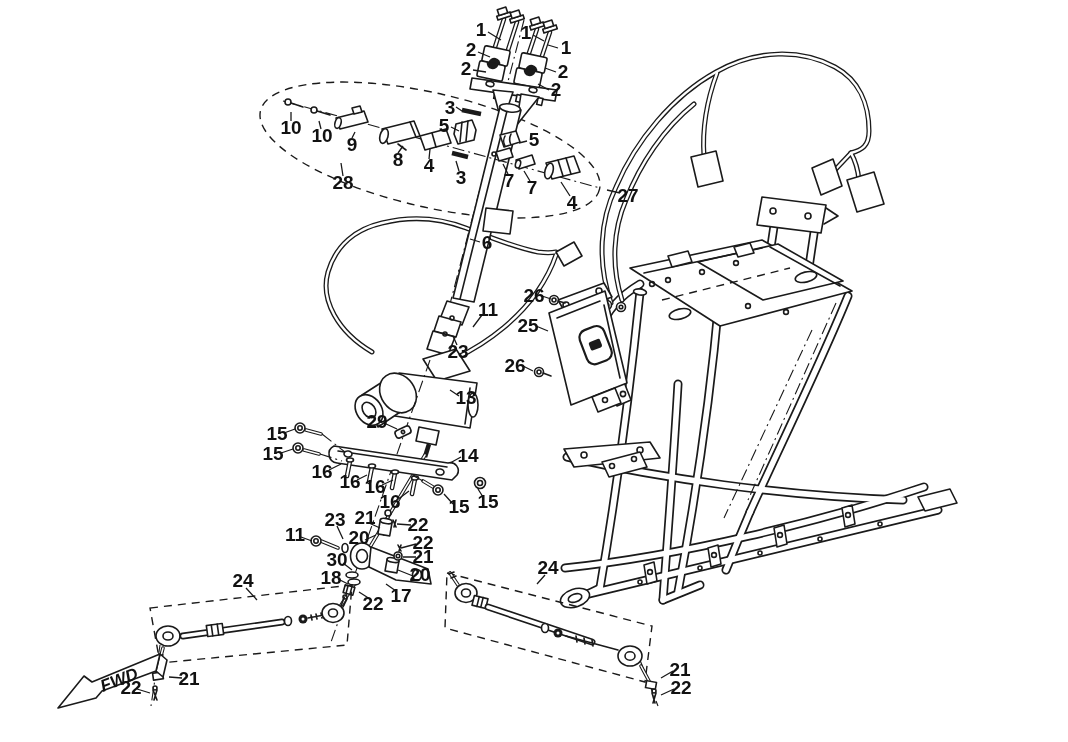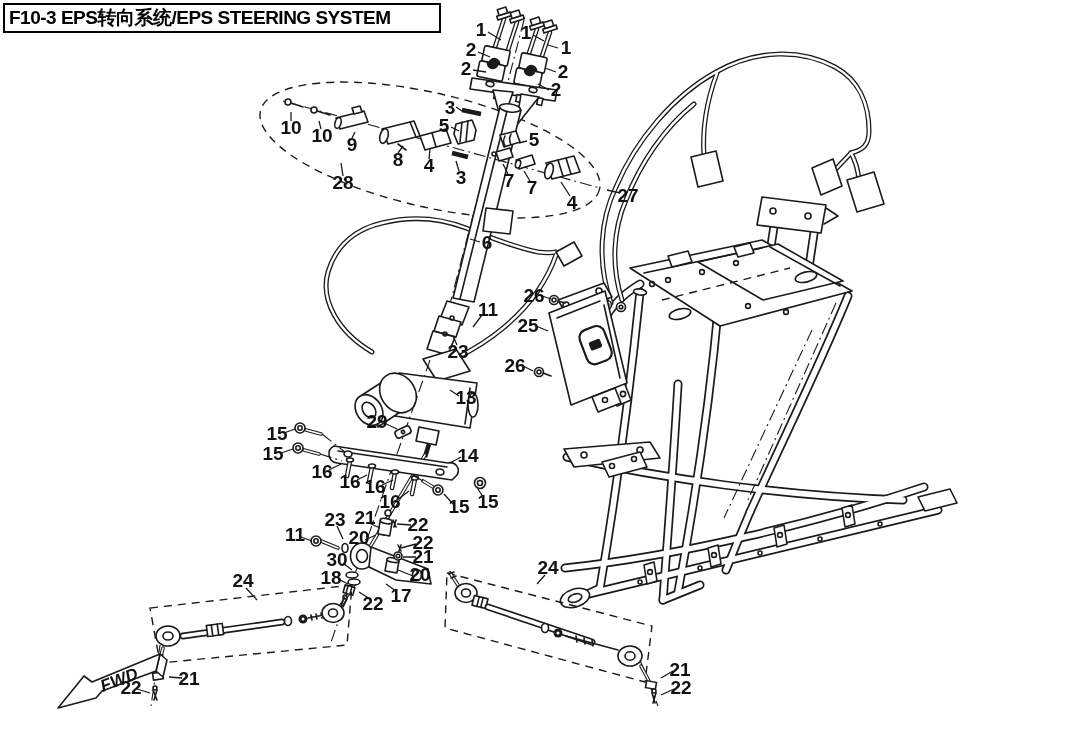--- a/index.html
+++ b/index.html
@@ -545,14 +545,13 @@
       <text class="callout" x="528" y="332">25</text>
       <text class="callout" x="534" y="302">26</text>
       <text class="callout" x="515" y="372">26</text>
       <text class="callout" x="628" y="202">27</text>
       <text class="callout" x="343" y="189">28</text>
       <text class="callout" x="377" y="428">29</text>
       <text class="callout" x="337" y="566">30</text>
     </g>
   </svg>
 
-  <div id="titlebox">F10-3 EPS转向系统/EPS STEERING SYSTEM</div>
 </div>
 
 </body></html>

